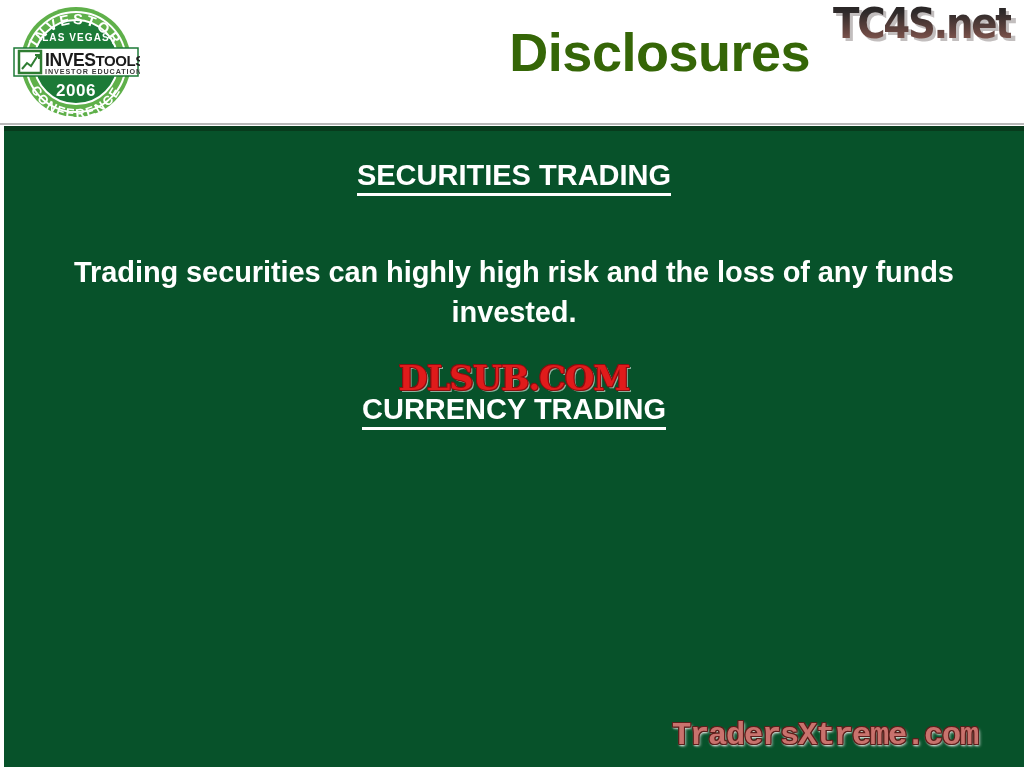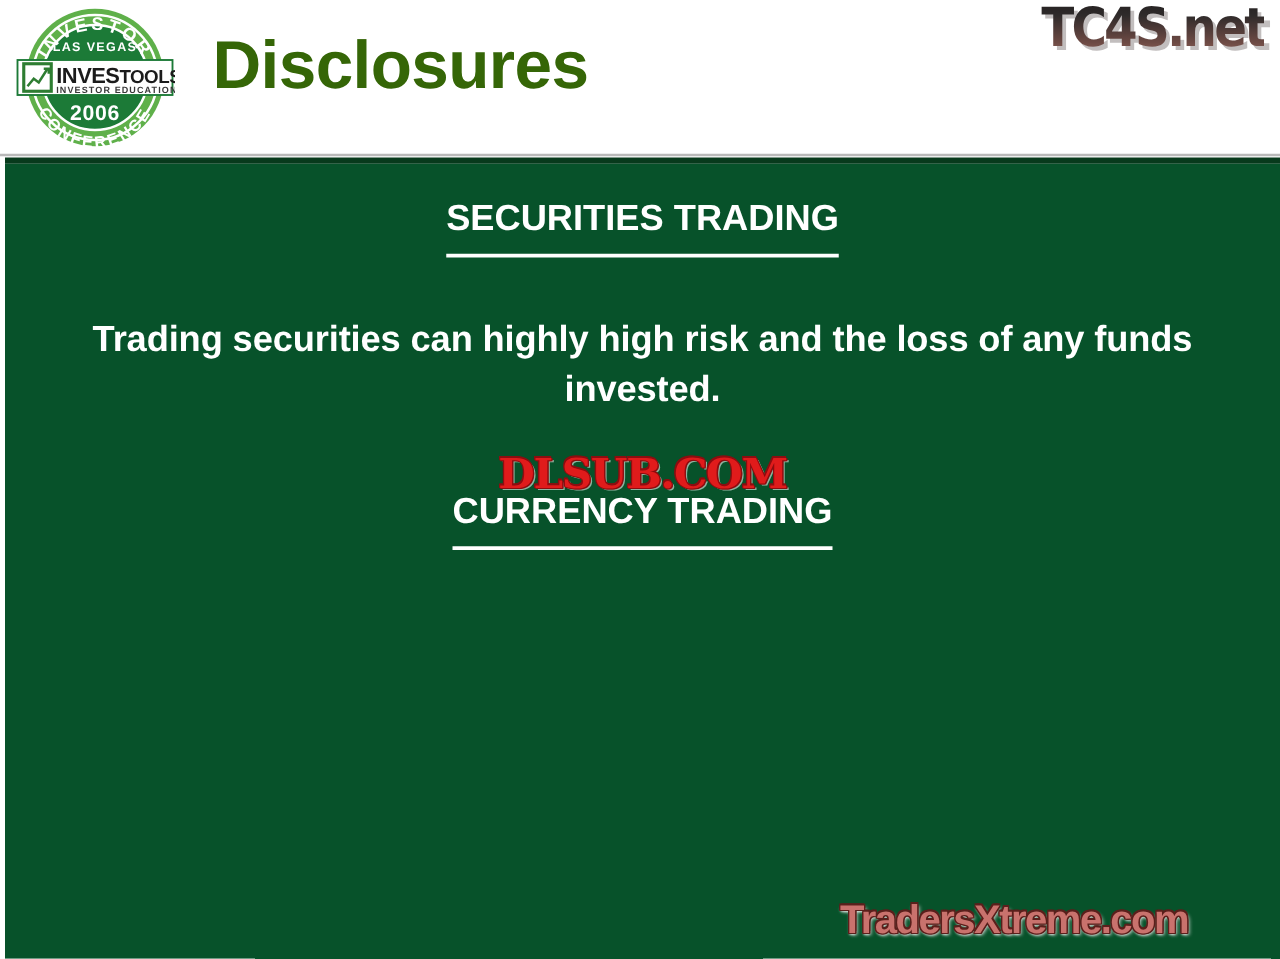--- a/index.html
+++ b/index.html
@@ -40,21 +40,21 @@
     width: 1024px;
     height: 2px;
     background: #b9b9b9;
   }
 
   .slide-title {
     position: absolute;
     left: 170px;
     top: 24px;
     width: 640px;
-    text-align: left;
+    text-align: right;
     font-size: 54px;
     font-weight: bold;
     color: #356607;
     letter-spacing: -0.5px;
     line-height: 1.05;
     white-space: nowrap;
   }
 
   
   .badge-logo {
@@ -133,21 +133,21 @@
     width: 1020px;
     text-align: center;
     font-size: 29px;
     font-weight: bold;
     color: #ffffff;
     letter-spacing: 0px;
     white-space: nowrap;
   }
   .section-heading span.ul {
     border-bottom: 3px solid #ffffff;
-    padding-bottom: 12px;
+    padding-bottom: 2px;
   }
   #heading-securities { top: 28px; }
   #heading-currency   { top: 262px; }
 
   .body-para {
     position: absolute;
     font-size: 29px;
     font-weight: bold;
     color: #ffffff;
     line-height: 1.37;
@@ -188,21 +188,21 @@
        2px  2px 0 rgba(255,255,255,0.55);
     white-space: nowrap;
     z-index: 5;
   }
 
   
   .tx-watermark {
     position: absolute;
     left: 672px;
     top: 717px;
-    font-family: Liberation Sans, sans-serif;
+    font-family: Liberation Mono, monospace;
     font-size: 32px;
     font-weight: bold;
     letter-spacing: -1.2px;
     color: #c9726d;
     transform: scaleX(1.0);
     text-shadow:
        1px  0px 0 #5a201c,
       -1px  0px 0 #5a201c,
        0px  1px 0 #5a201c,
        0px -1px 0 #5a201c,

